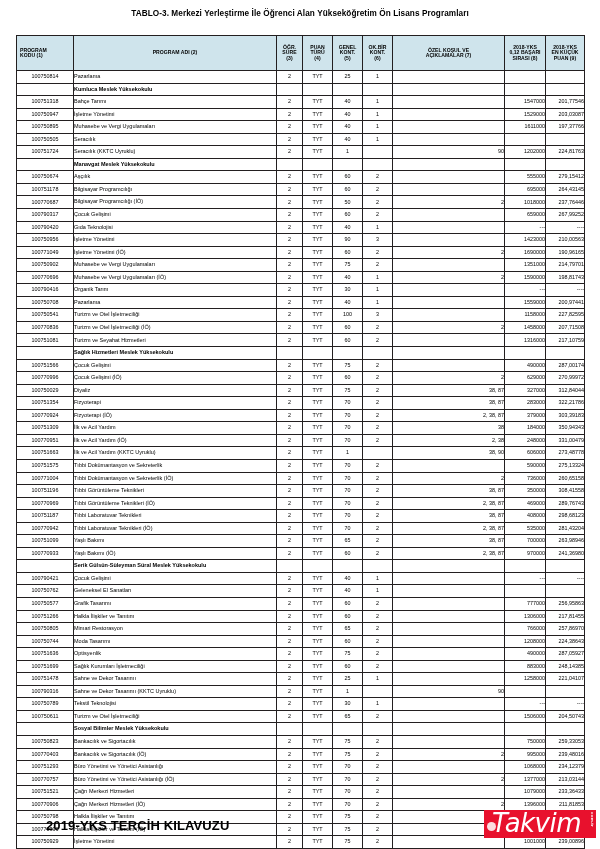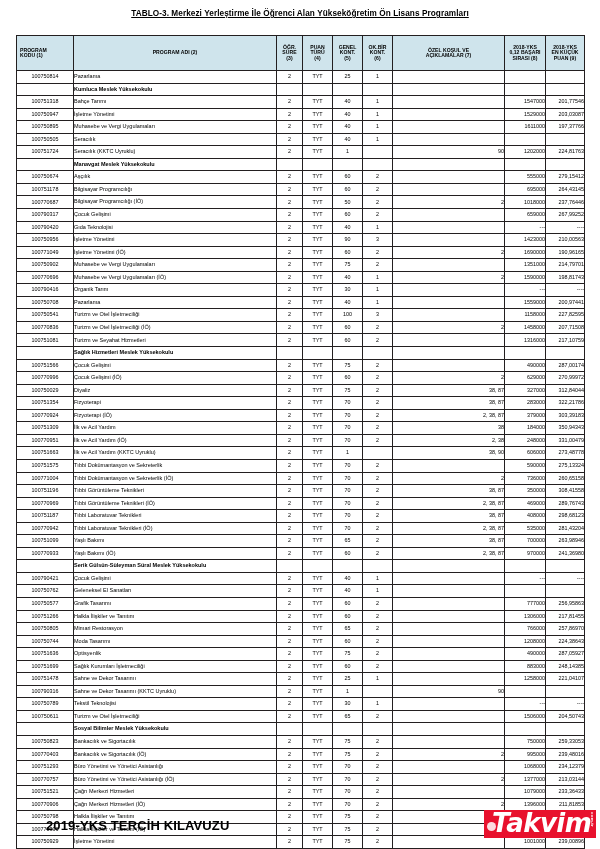--- a/index.html
+++ b/index.html
@@ -8,21 +8,20 @@
     font-family:"Liberation Sans","DejaVu Sans",sans-serif;
     -webkit-font-smoothing:antialiased;
     overflow:hidden;position:relative;
   }
   .page{position:relative;width:600px;height:849px;box-sizing:border-box;}
 
   .doc-title{
     position:absolute;left:0;right:0;top:9px;
     text-align:center;font-size:8.2px;font-weight:bold;color:#000;
     letter-spacing:.01em;
-    text-decoration:underline;
   }
 
   .table-wrap{position:absolute;left:16px;top:35px;width:568px;}
   table.grid{border-collapse:collapse;table-layout:fixed;width:568px;font-size:5.4px;color:#000;}
   table.grid td,table.grid th{
     border:0.6px solid #231f20;padding:0;line-height:1;vertical-align:middle;
     overflow:hidden;white-space:nowrap;
   }
 
   
@@ -64,21 +63,21 @@
   .brand{
     position:absolute;right:4px;bottom:8px;width:112px;height:34px;
     overflow:hidden;
   }
   .brand-bg{
     position:absolute;left:0;top:3px;width:112px;height:28px;
     background:#e8112d;
   }
   .brand-text{
     position:absolute;left:8px;top:1px;width:104px;height:32px;
-    color:#ffffff;font-size:26px;font-weight:bold;font-style:italic;
+    color:#ffffff;font-size:26px;font-weight:normal;font-style:italic;
     font-family:"DejaVu Sans",sans-serif;letter-spacing:-0.02em;
     line-height:31px;
   }
   .brand-dot{
     position:absolute;left:3px;top:15px;width:9px;height:9px;border-radius:50%;
     background:#ffffff;opacity:.85;
   }
   .brand-tld{
     position:absolute;right:1px;top:5px;
     color:#ffffff;font-size:4.4px;font-weight:bold;

